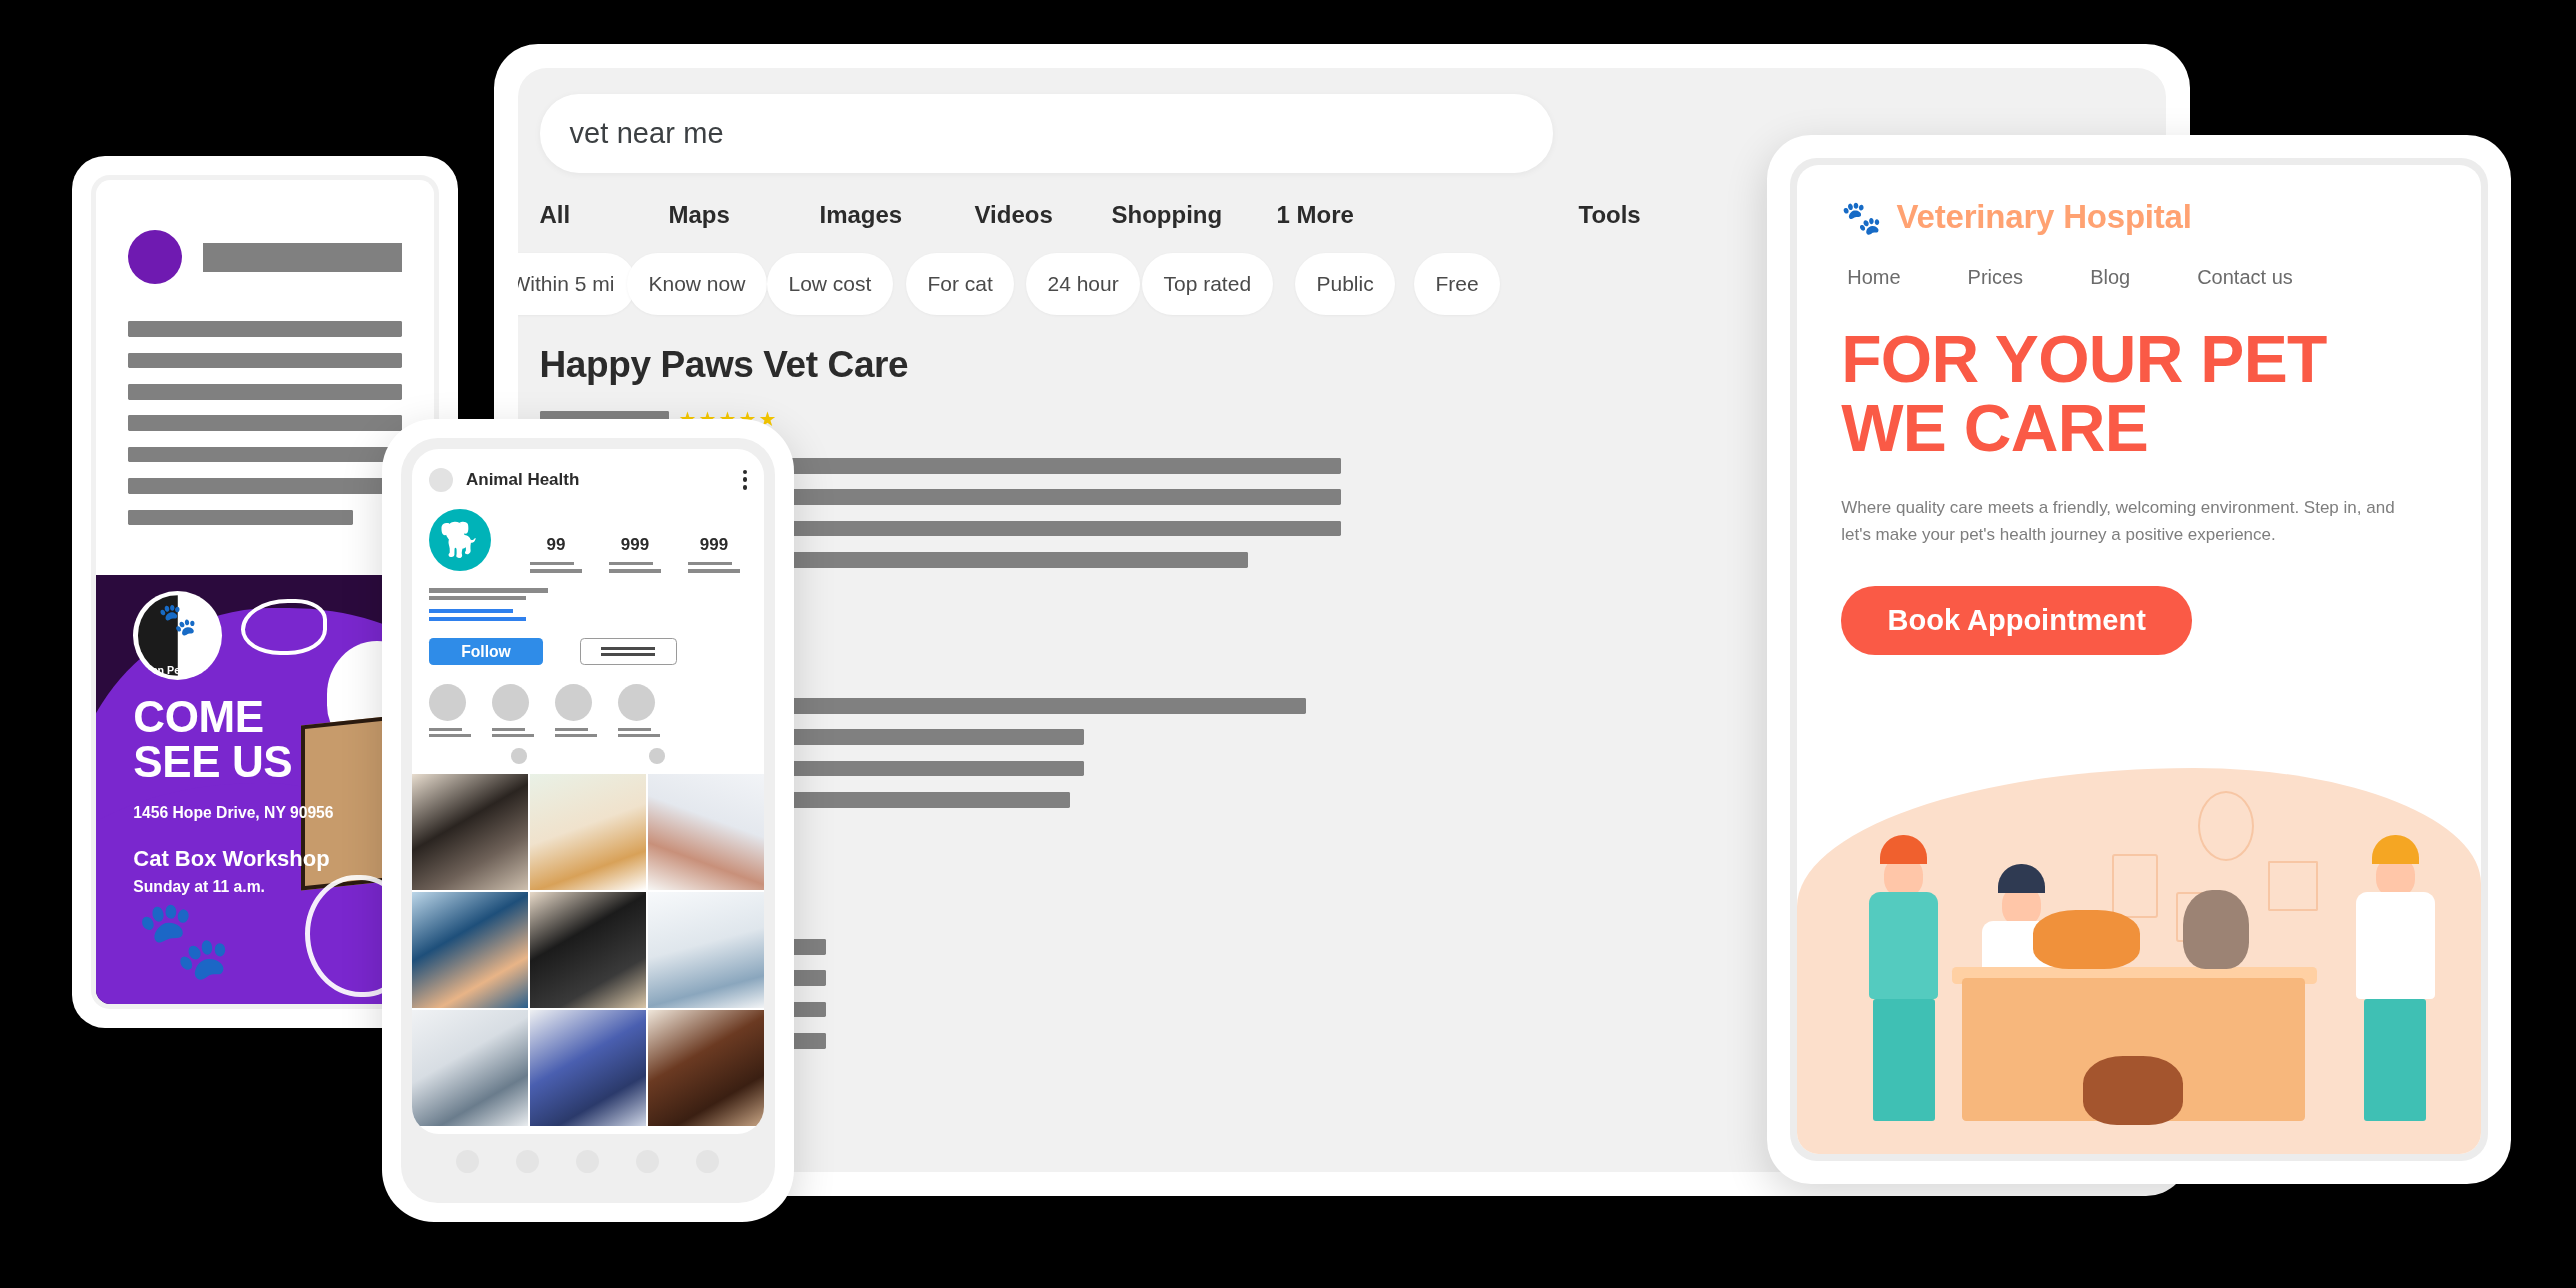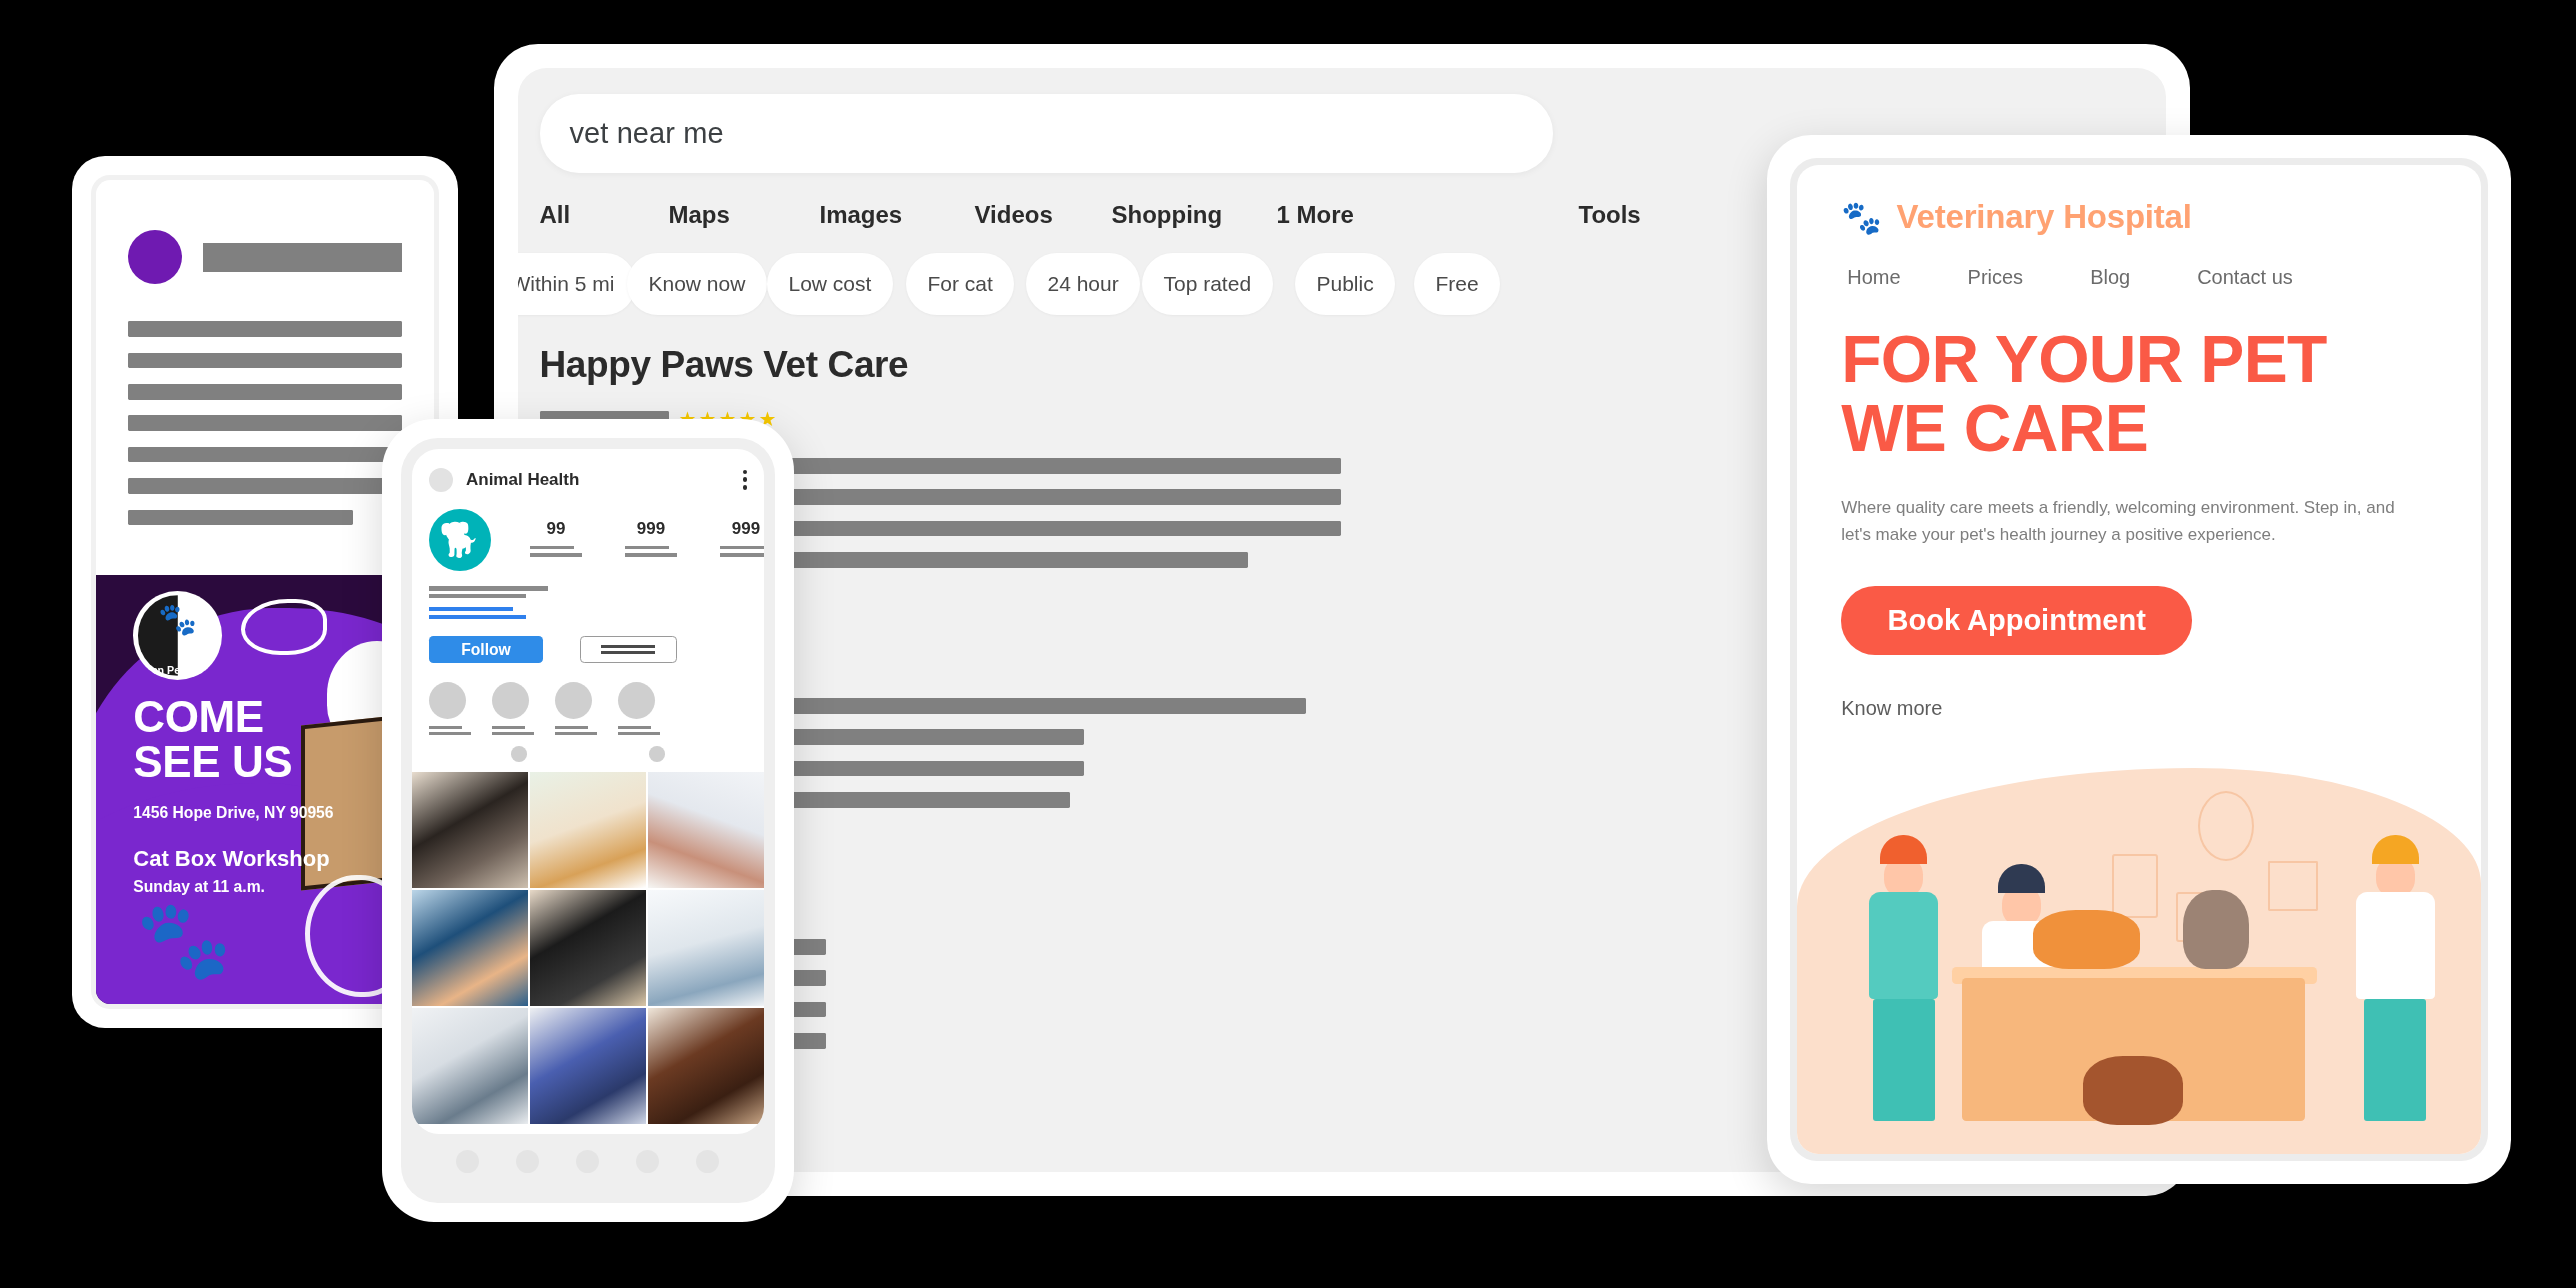--- a/index.html
+++ b/index.html
@@ -131,21 +131,21 @@
   .ph-avatar { width: 24px; height: 24px; border-radius: 50%; background: #e2e2e2; flex:none; }
   .ph-name { font-size: 17px; font-weight: 700; color: #2b2b2b; }
   .ph-dots { margin-left: auto; display:flex; flex-direction: column; gap: 3.6px; }
   .ph-dots i { width: 4.3px; height: 4.3px; border-radius: 50%; background: #2b2b2b; display:block; }
   .ph-profile { display: flex; align-items: flex-start; margin-top: 17px; }
   .ph-pic { width: 62px; height: 62px; border-radius: 50%; background: #00B3B8; position: relative; flex: none; }
   .ph-pic::after {
     content: "🐕"; position: absolute; inset: 0; display:flex; align-items:center; justify-content:center;
     font-size: 33px; filter: brightness(0) invert(1);
   }
-  .ph-stats { display: flex; gap: 43px; margin-left: 39px; margin-top: 10px; }
+  .ph-stats { display: flex; gap: 27px; margin-left: 39px; margin-top: 26px; }
   .ph-stat { text-align: center; }
   .ph-stat b { font-size: 17px; color: #2b2b2b; display:block; }
   .ph-stat .l1 { height: 3.6px; background: #8a8a8a; margin-top: 7.2px; width: 44px; }
   .ph-stat .l2 { height: 3.6px; background: #8a8a8a; margin-top: 3.6px; width: 52px; }
   .ph-bio { margin-top: 15.7px; display:flex; flex-direction:column; gap:3.6px; }
   .ph-bio i { display:block; height: 4.3px; background: #8a8a8a; }
   .ph-link i { background: #2f80ed !important; }
   .ph-btns { display:flex; gap: 37px; margin-top: 17px; align-items:center; }
   .ph-follow {
     background: #2f8ce8; color:#fff; font-size: 15.7px; border-radius: 4.3px;
@@ -506,21 +506,20 @@
 
         <div class="web-h">
           <div class="web-h1">FOR YOUR PET</div>
           <div class="web-h1">WE CARE</div>
         </div>
 
         <div class="web-p">Where quality care meets a friendly, welcoming environment. Step in, and let's make your pet's health journey a positive experience.</div>
 
         <div class="web-cta">Book Appointment</div>
 
-        <div class="web-know">Know more</div>
 
         <div class="web-illo">
           <div class="illo-bg"></div>
 
           <div class="frame" style="left: 315px; bottom: 236px; width: 46px; height: 64px;"></div>
           <div class="frame" style="left: 379px; bottom: 212px; width: 53px; height: 50px;"></div>
           <div class="clock" style="left: 401px; bottom: 293px;"></div>
           <div class="frame" style="left: 471px; bottom: 243px; width: 50px; height: 50px; border-radius: 1.4px;"></div>
 
           <div class="vet" style="left: 72px;">

